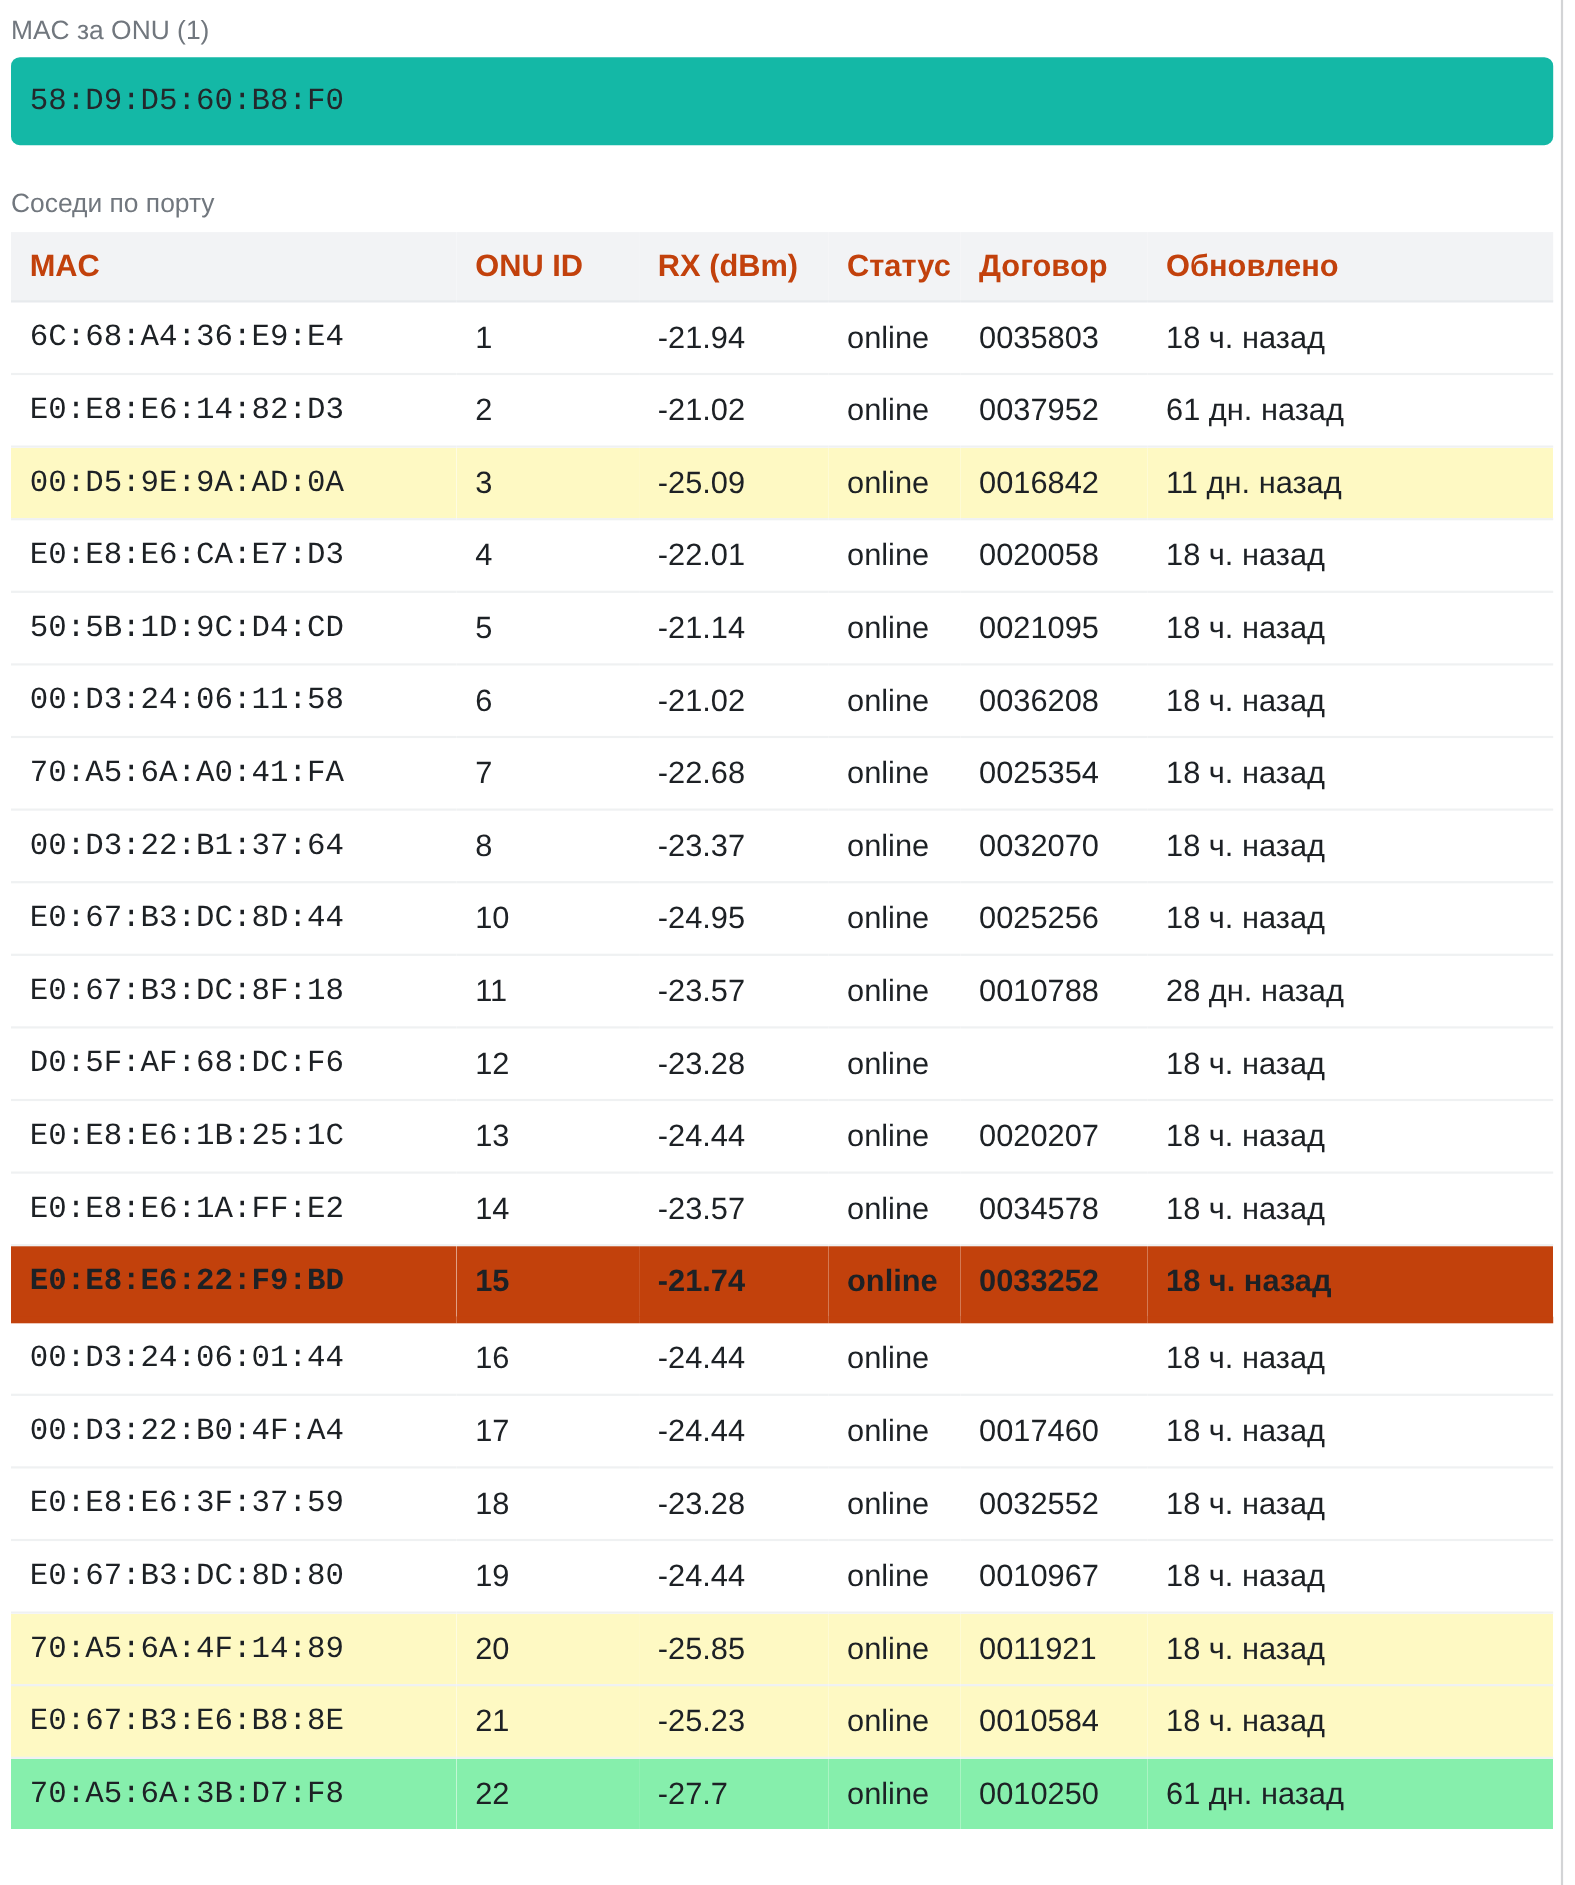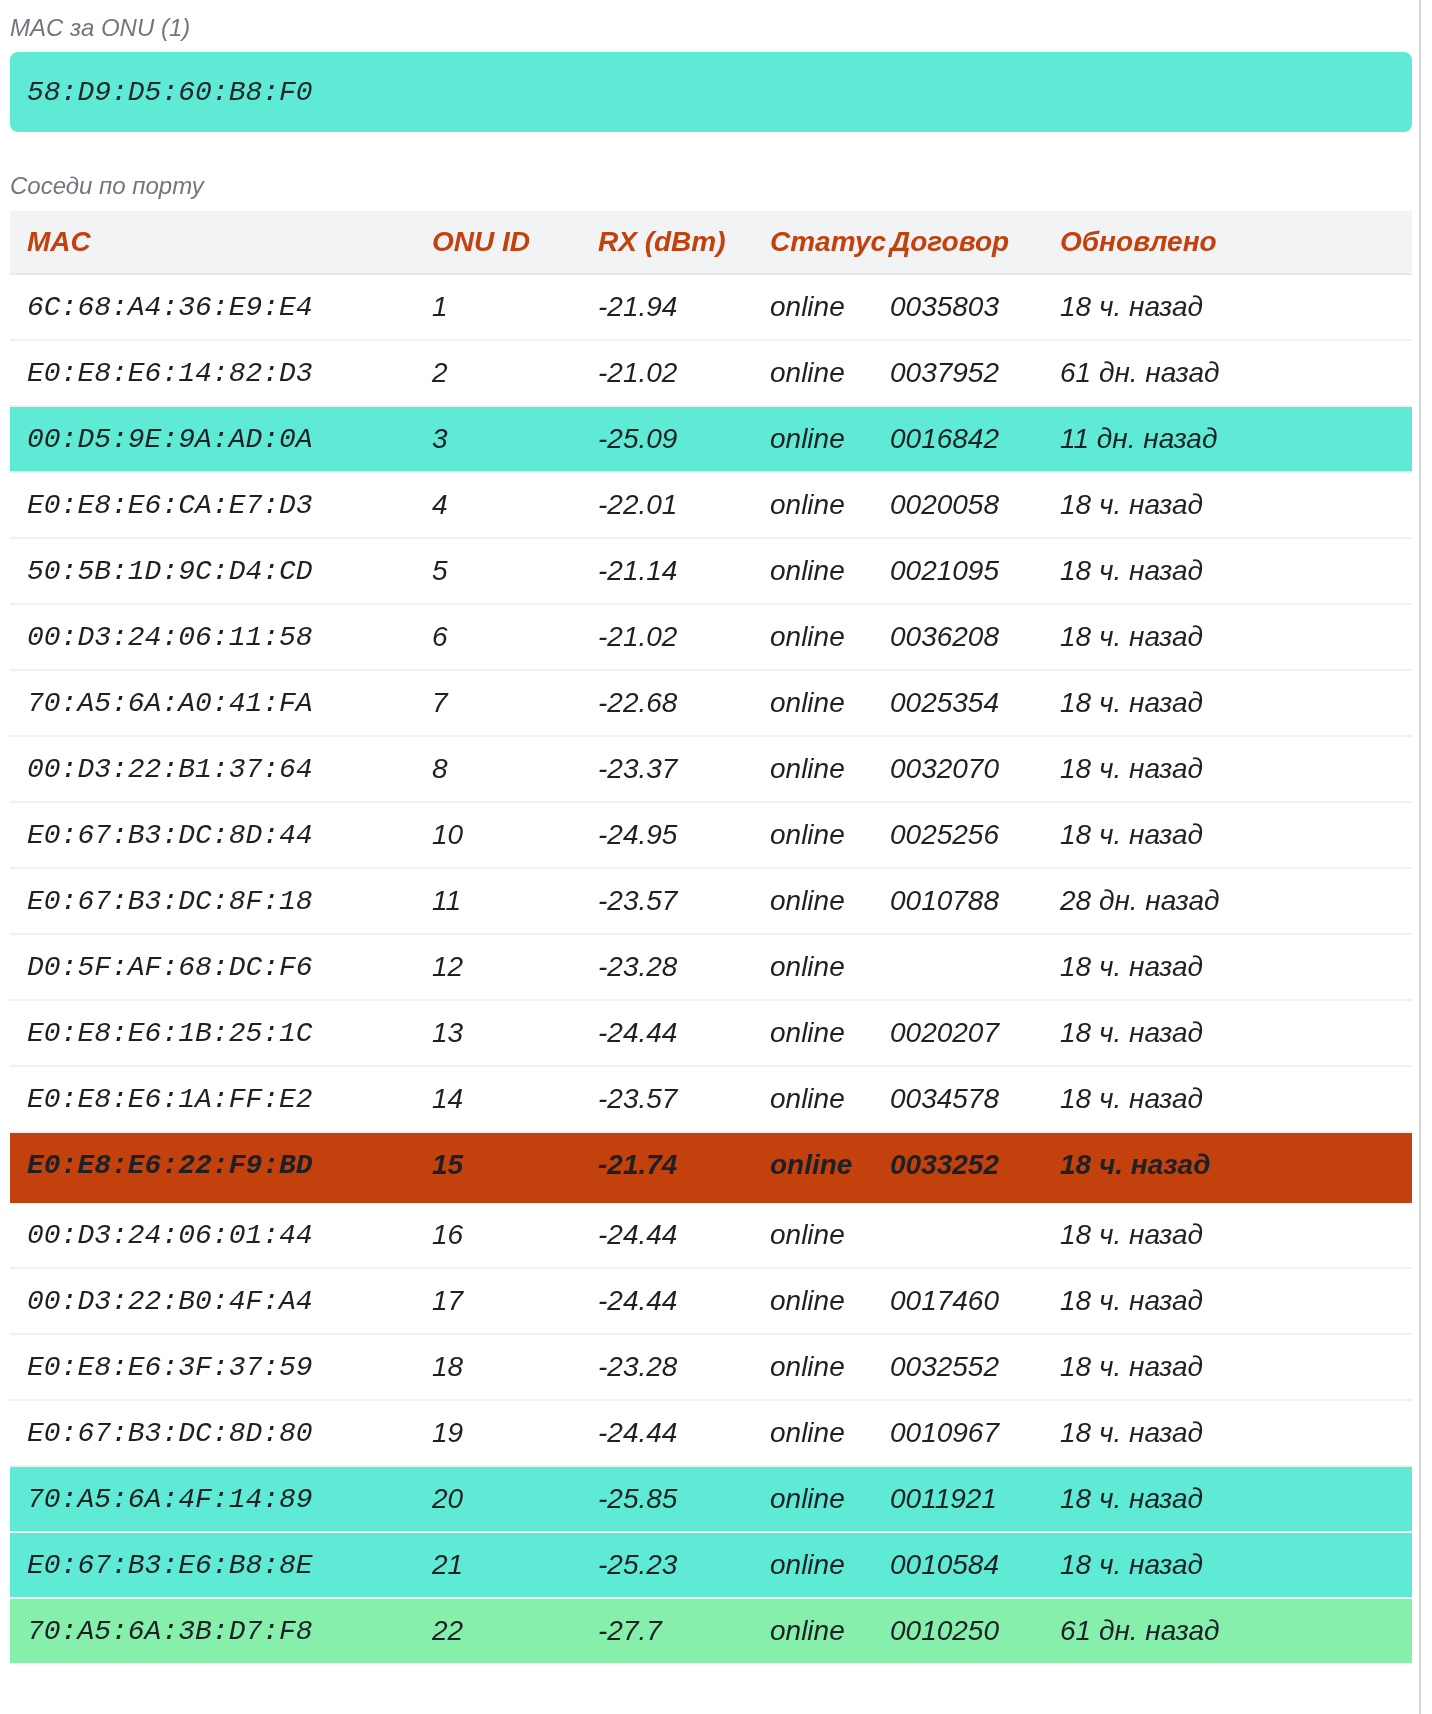--- a/index.html
+++ b/index.html
@@ -8,38 +8,37 @@
     background: #ffffff;
     font-family: "Liberation Sans", sans-serif;
     color: #1d2125;
   }
   .page {
     position: relative;
     width: 1432px;
     height: 1714px;
     overflow: hidden;
     background: #ffffff;
-    font-style: italic;
   }
   .content {
     position: absolute;
     left: 10px;
     top: 0;
     width: 1402px;
   }
   .section-label {
     font-size: 24px;
     line-height: 28px;
     color: #71777e;
     margin-top: 14px;
   }
   .mac-box {
     margin-top: 10px;
     height: 80px;
-    background: #5eead4;
+    background: #14b8a6;
     border-radius: 8px;
     display: flex;
     align-items: center;
     padding-left: 17px;
     box-sizing: border-box;
   }
   .mono {
     font-family: "Liberation Mono", monospace;
   }
   .mac-box .mac-value {
@@ -79,21 +78,21 @@
     white-space: nowrap;
     overflow: hidden;
   }
   table.neighbors tbody tr + tr td {
     border-top: 2px solid #eff1f2;
   }
   td.mac-cell {
     font-family: "Liberation Mono", monospace;
     font-size: 28px;
   }
-  tr.hl-warning td { background: #5eead4; }
+  tr.hl-warning td { background: #fef9c3; }
   tr.hl-danger  td { background: #86efac; }
   tr.hl-current td {
     background: #c2410c;
     font-weight: bold;
     border-bottom: 6px solid #c2410c;
   }
   .right-edge-line {
     position: absolute;
     top: 0;
     left: 1419px;

